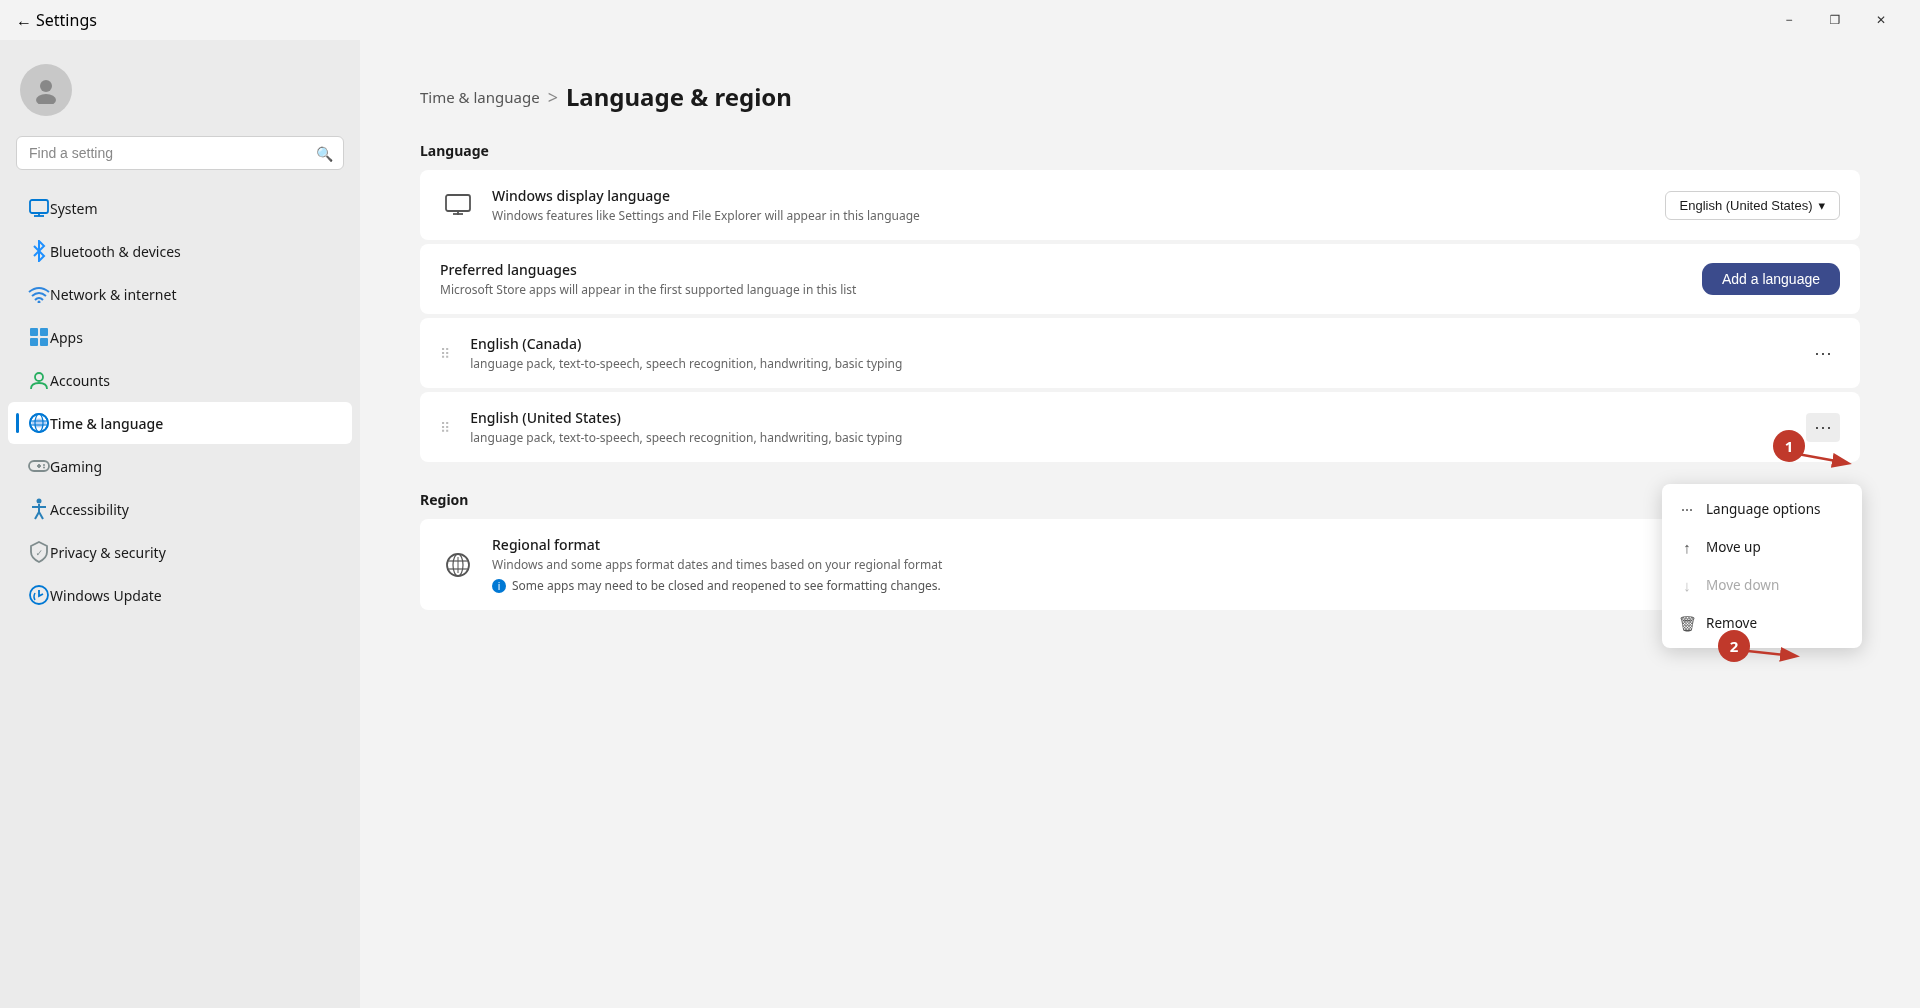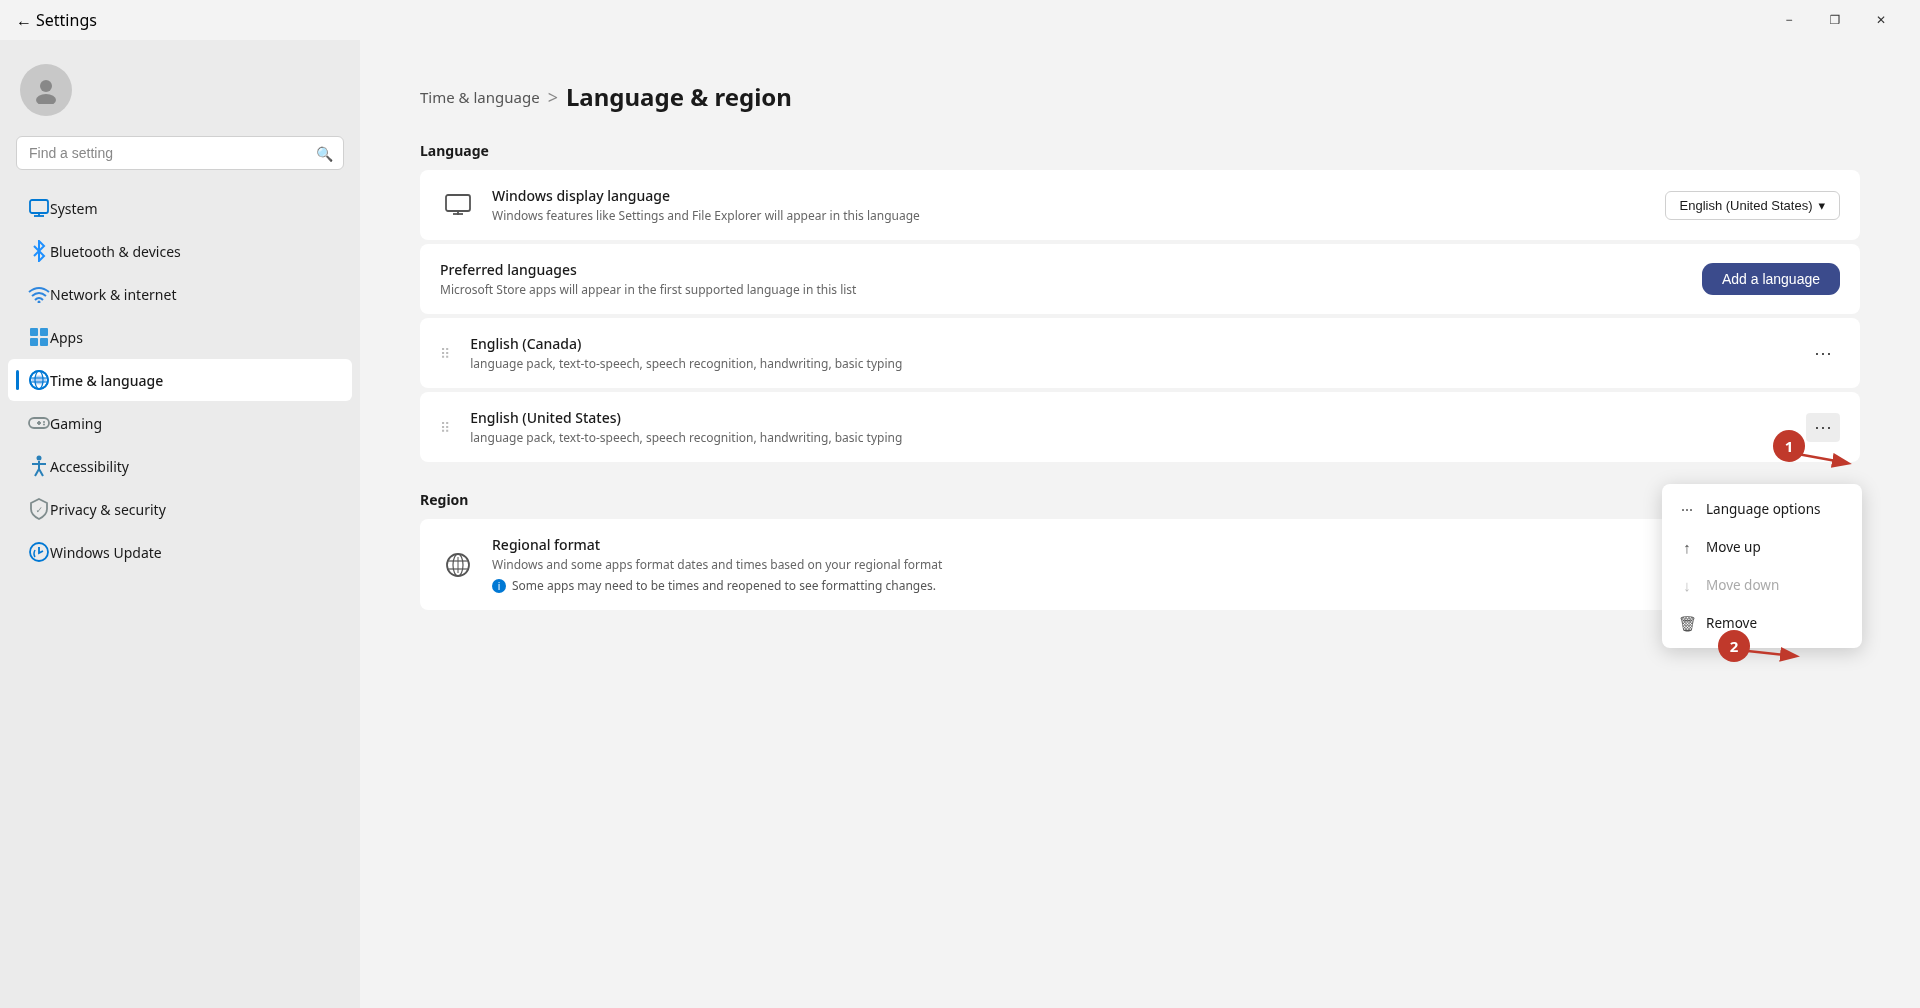--- a/index.html
+++ b/index.html
@@ -368,20 +368,29 @@
           <div class="sidebar-icon">
             <svg width="20" height="20" viewBox="0 0 20 20" fill="none">
               <rect x="1" y="1" width="8" height="8" rx="1" fill="#3498db"></rect>
               <rect x="11" y="1" width="8" height="8" rx="1" fill="#3498db"></rect>
               <rect x="1" y="11" width="8" height="8" rx="1" fill="#3498db"></rect>
               <rect x="11" y="11" width="8" height="8" rx="1" fill="#3498db"></rect>
             </svg>
           </div>
           <span>Apps</span>
         </div>
+        <div class="sidebar-item">
+          <div class="sidebar-icon">
+            <svg width="20" height="20" viewBox="0 0 20 20" fill="none">
+              <circle cx="10" cy="7" r="4" stroke="#27ae60" stroke-width="1.8" fill="none"></circle>
+              <path d="M2 19 Q2 13 10 13 Q18 13 18 19" stroke="#27ae60" stroke-width="1.8" fill="none"></path>
+            </svg>
+          </div>
+          <span>Accounts</span>
+        </div>
         <div class="sidebar-item active">
           <div class="sidebar-icon">
             <svg width="22" height="22" viewBox="0 0 22 22" fill="none">
               <circle cx="11" cy="11" r="9" stroke="#0078d4" stroke-width="1.8" fill="none"></circle>
               <path d="M3 11 Q11 2 19 11 Q11 20 3 11Z" fill="#b3d1f5"></path>
               <circle cx="11" cy="11" r="9" stroke="#0078d4" stroke-width="1.8" fill="none"></circle>
               <ellipse cx="11" cy="11" rx="4" ry="9" stroke="#0078d4" stroke-width="1.2" fill="none"></ellipse>
               <line x1="2.5" y1="9" x2="19.5" y2="9" stroke="#0078d4" stroke-width="1"></line>
               <line x1="2.5" y1="13" x2="19.5" y2="13" stroke="#0078d4" stroke-width="1"></line>
             </svg>
@@ -508,21 +517,21 @@
             <line x1="3" y1="10" x2="25" y2="10" stroke="#555" stroke-width="1.2"></line>
             <line x1="3" y1="18" x2="25" y2="18" stroke="#555" stroke-width="1.2"></line>
             <line x1="14" y1="6" x2="14" y2="22" stroke="#555" stroke-width="1"></line>
           </svg>
         </div>
         <div class="card-text">
           <div class="card-title">Regional format</div>
           <div class="card-desc">Windows and some apps format dates and times based on your regional format</div>
           <div class="info-row">
             <div class="info-icon">i</div>
-            <span>Some apps may need to be times and reopened to see formatting changes.</span>
+            <span>Some apps may need to be closed and reopened to see formatting changes.</span>
           </div>
         </div>
         <div class="card-right">
           <button class="recommended-dropdown">
             <span>Recommended</span>
             <span>▾</span>
           </button>
           <button class="dots-btn">▾</button>
         </div>
       </div>

